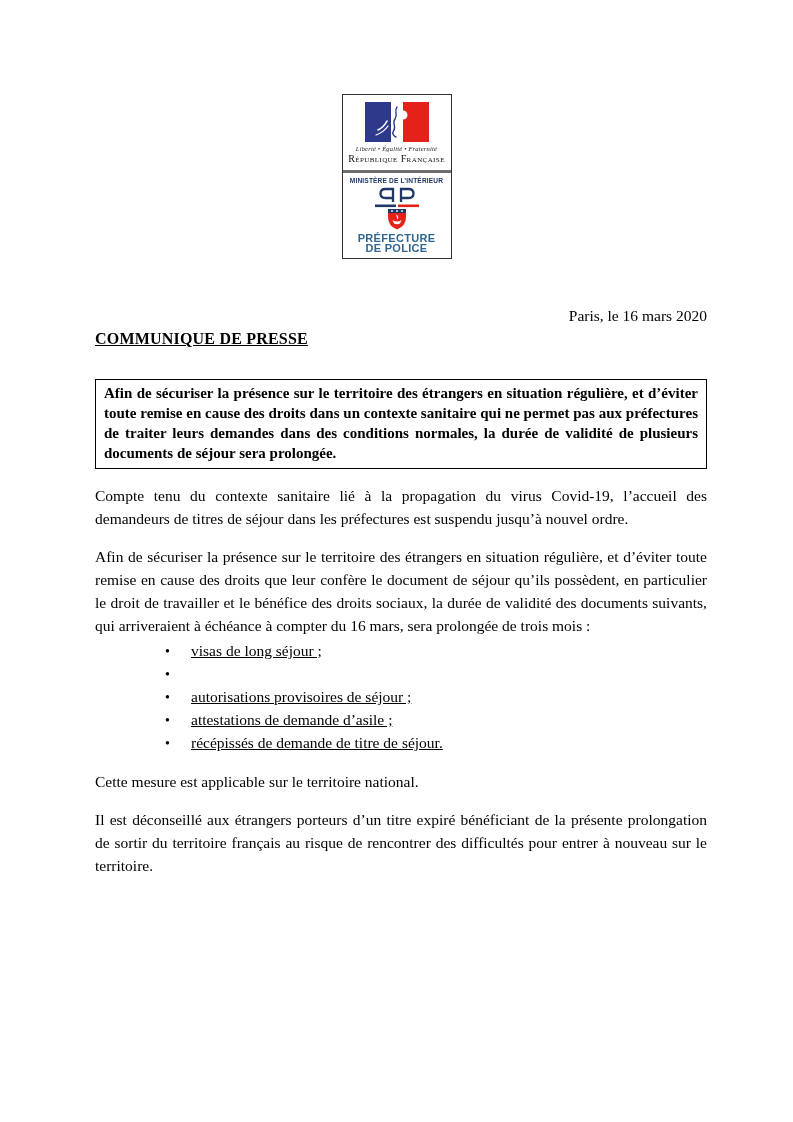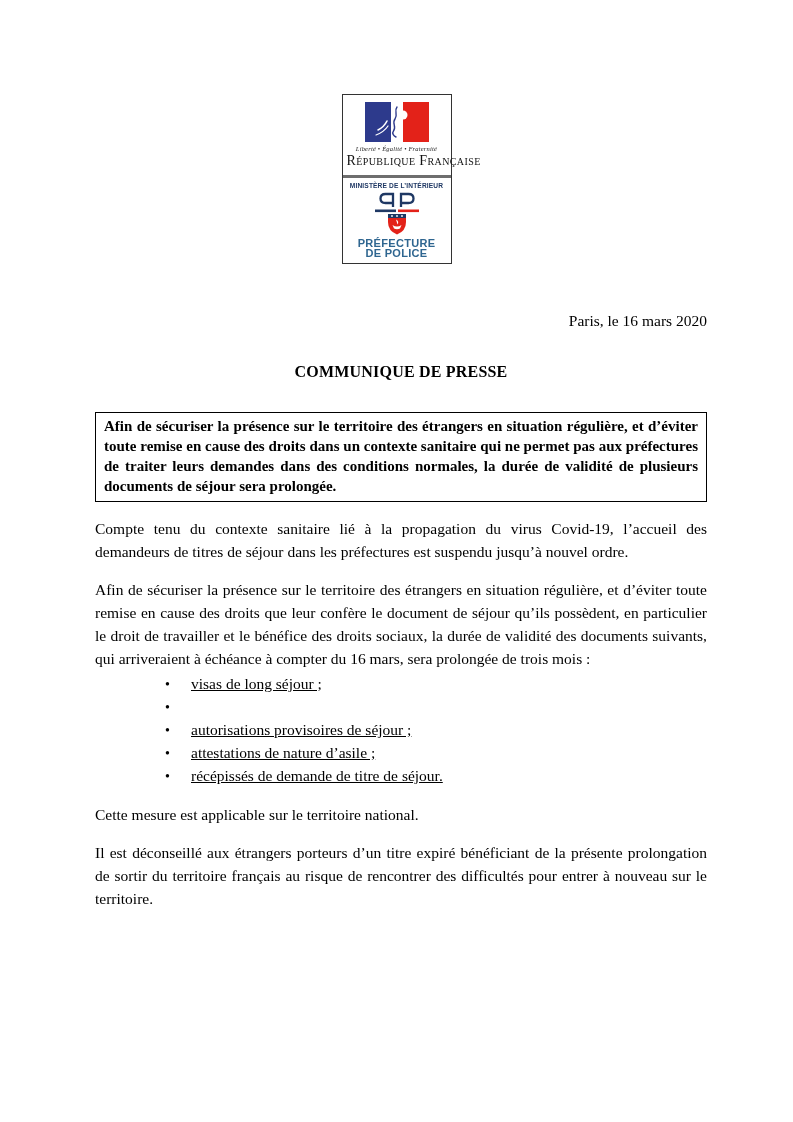--- a/index.html
+++ b/index.html
@@ -41,21 +41,21 @@
     font-style:italic;
     font-size:6.5px;
     letter-spacing:0.2px;
     color:#222;
     white-space:nowrap;
     margin-top:1px;
   }
   .republic{
     font-family:"Liberation Serif","DejaVu Serif",serif;
     font-variant:small-caps;
-    font-size:14px;
+    font-size:10px;
     letter-spacing:0.4px;
     color:#111;
     white-space:nowrap;
     margin-top:1px;
   }
   .logo-bottom{
     border-top:3px solid #6e6e6e;
     padding:4px 2px 5px 2px;
     text-align:center;
   }
@@ -82,25 +82,26 @@
     width:612px;
     margin-left:95px;
     font-size:15.5px;
     line-height:23px;
   }
   .dateline{
     margin-top:45px;
     text-align:right;
   }
   .doc-title{
-    margin-top:28px;
-    text-align:center;
+    margin-top:0;
+    text-align:left;
     font-weight:bold;
     font-size:16px;
     letter-spacing:0.2px;
+    text-decoration:underline;
   }
   .highlight-box{
     margin-top:29px;
     border:1.6px solid #000;
     padding:3px 8px 5px 8px;
     font-weight:bold;
     font-size:15px;
     line-height:20px;
     text-align:justify;
   }
@@ -192,21 +193,21 @@
       </li>
       <li>
         <span class="bullet">•</span>
       </li>
       <li>
         <span class="bullet">•</span>
         <span class="li-text">autorisations provisoires de séjour ;</span>
       </li>
       <li>
         <span class="bullet">•</span>
-        <span class="li-text">attestations de nature d’asile ;</span>
+        <span class="li-text">attestations de demande d’asile ;</span>
       </li>
       <li>
         <span class="bullet">•</span>
         <span class="li-text">récépissés de demande de titre de séjour.</span>
       </li>
     </ul>
 
     <p class="para">Cette mesure est applicable sur le territoire national.</p>
 
     <p class="para">Il est déconseillé aux étrangers porteurs d’un titre expiré bénéficiant de la présente prolongation de sortir du territoire français au risque de rencontrer des difficultés pour entrer à nouveau sur le territoire.</p>

